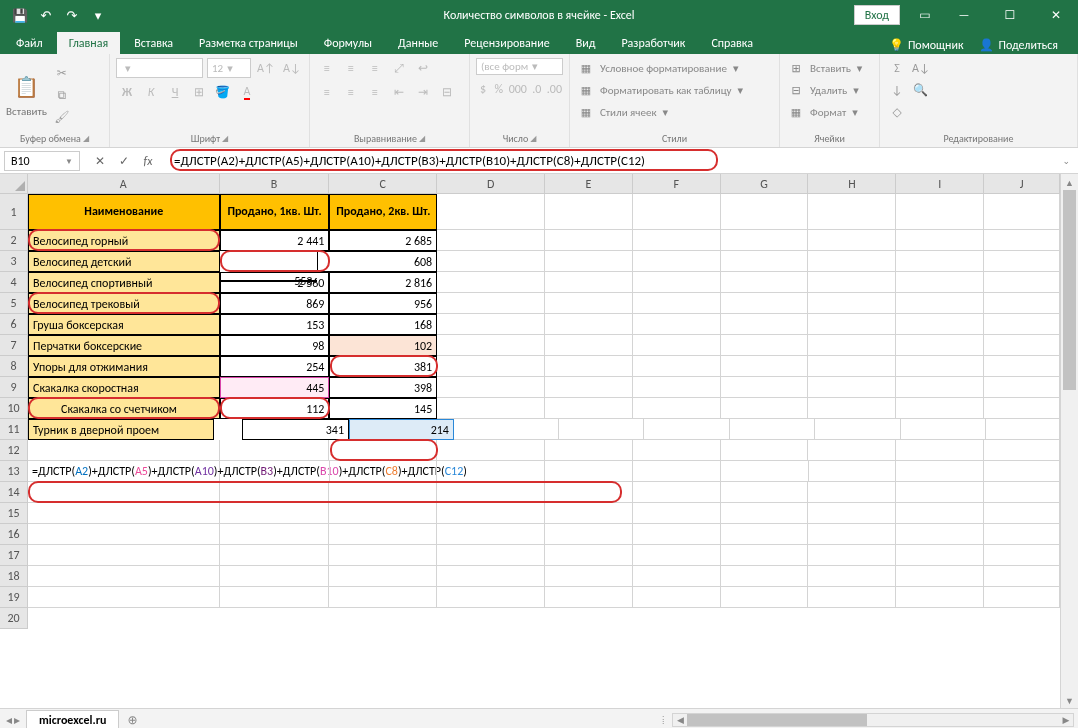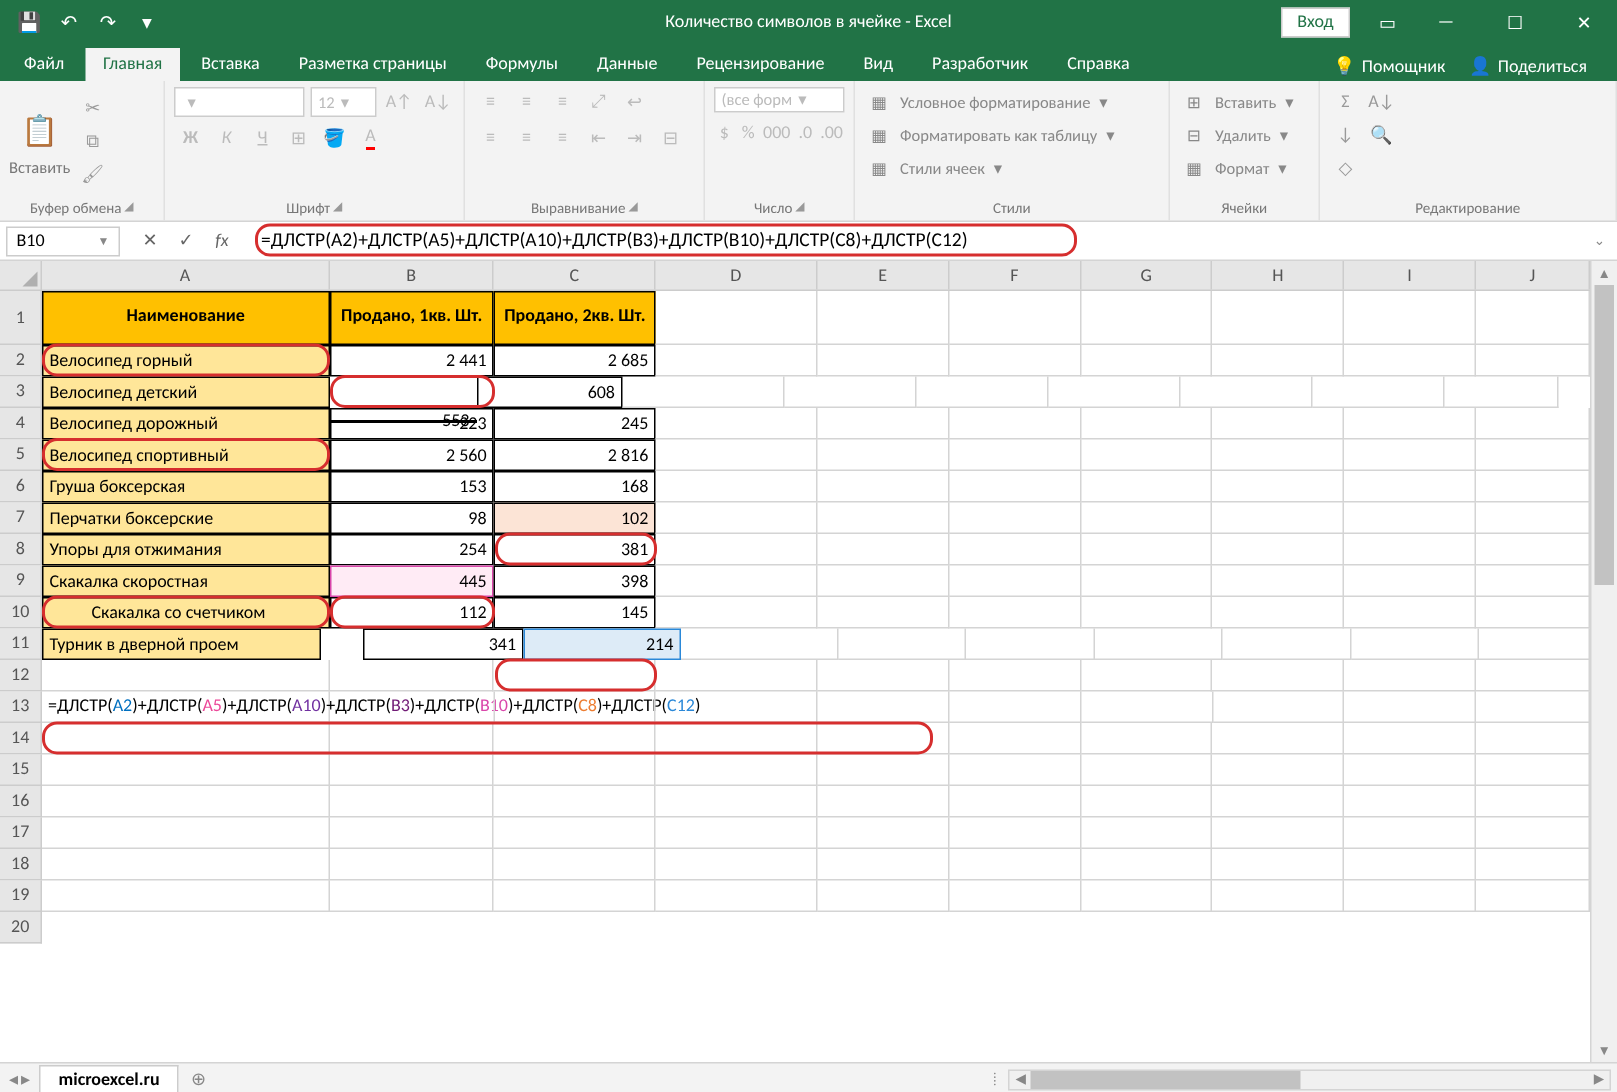--- a/index.html
+++ b/index.html
@@ -376,45 +376,45 @@
         <div class="cell empty" style="width: 88px;"></div>
         <div class="cell empty" style="width: 88px;"></div>
         <div class="cell empty" style="width: 88px;"></div>
         <div class="cell empty" style="width: 88px;"></div>
         <div class="cell empty" style="width: 88px;"></div>
         <div class="cell empty" style="width: 76px;"></div>
       </div>
       <div class="cell-row">
         <div class="cell name-cell" style="width: 192px;">Велосипед детский</div>
         <div class="cell num-cell hl-b3" style="width: 98px; margin-top: 29px;">553</div>
-        <div class="cell num-cell" style="width: 97px;">608</div>
-        <div class="cell empty" style="width: 108px;"></div>
-        <div class="cell empty" style="width: 88px;"></div>
-        <div class="cell empty" style="width: 88px;"></div>
-        <div class="cell empty" style="width: 88px;"></div>
-        <div class="cell empty" style="width: 88px;"></div>
-        <div class="cell empty" style="width: 88px;"></div>
-        <div class="cell empty" style="width: 76px;"></div>
-      </div>
-      <div class="cell-row">
-        <div class="cell name-cell" style="width: 192px;">Велосипед дорожный</div>
-        <div class="cell num-cell" style="width: 110px;">223</div>
-        <div class="cell num-cell" style="width: 108px;">245</div>
+        <div class="cell num-cell" style="width: 120px;">608</div>
         <div class="cell empty" style="width: 108px;"></div>
         <div class="cell empty" style="width: 88px;"></div>
         <div class="cell empty" style="width: 88px;"></div>
         <div class="cell empty" style="width: 88px;"></div>
         <div class="cell empty" style="width: 88px;"></div>
         <div class="cell empty" style="width: 88px;"></div>
         <div class="cell empty" style="width: 76px;"></div>
       </div>
       <div class="cell-row">
         <div class="cell name-cell" style="width: 192px;">Велосипед спортивный</div>
         <div class="cell num-cell" style="width: 110px;">2 560</div>
         <div class="cell num-cell" style="width: 108px;">2 816</div>
+        <div class="cell empty" style="width: 108px;"></div>
+        <div class="cell empty" style="width: 88px;"></div>
+        <div class="cell empty" style="width: 88px;"></div>
+        <div class="cell empty" style="width: 88px;"></div>
+        <div class="cell empty" style="width: 88px;"></div>
+        <div class="cell empty" style="width: 88px;"></div>
+        <div class="cell empty" style="width: 76px;"></div>
+      </div>
+      <div class="cell-row">
+        <div class="cell name-cell" style="width: 192px;">Велосипед трековый</div>
+        <div class="cell num-cell" style="width: 110px;">869</div>
+        <div class="cell num-cell" style="width: 108px;">956</div>
         <div class="cell empty" style="width: 108px;"></div>
         <div class="cell empty" style="width: 88px;"></div>
         <div class="cell empty" style="width: 88px;"></div>
         <div class="cell empty" style="width: 88px;"></div>
         <div class="cell empty" style="width: 88px;"></div>
         <div class="cell empty" style="width: 88px;"></div>
         <div class="cell empty" style="width: 76px;"></div>
       </div>
       <div class="cell-row">
         <div class="cell name-cell" style="width: 192px;">Груша боксерская</div>

